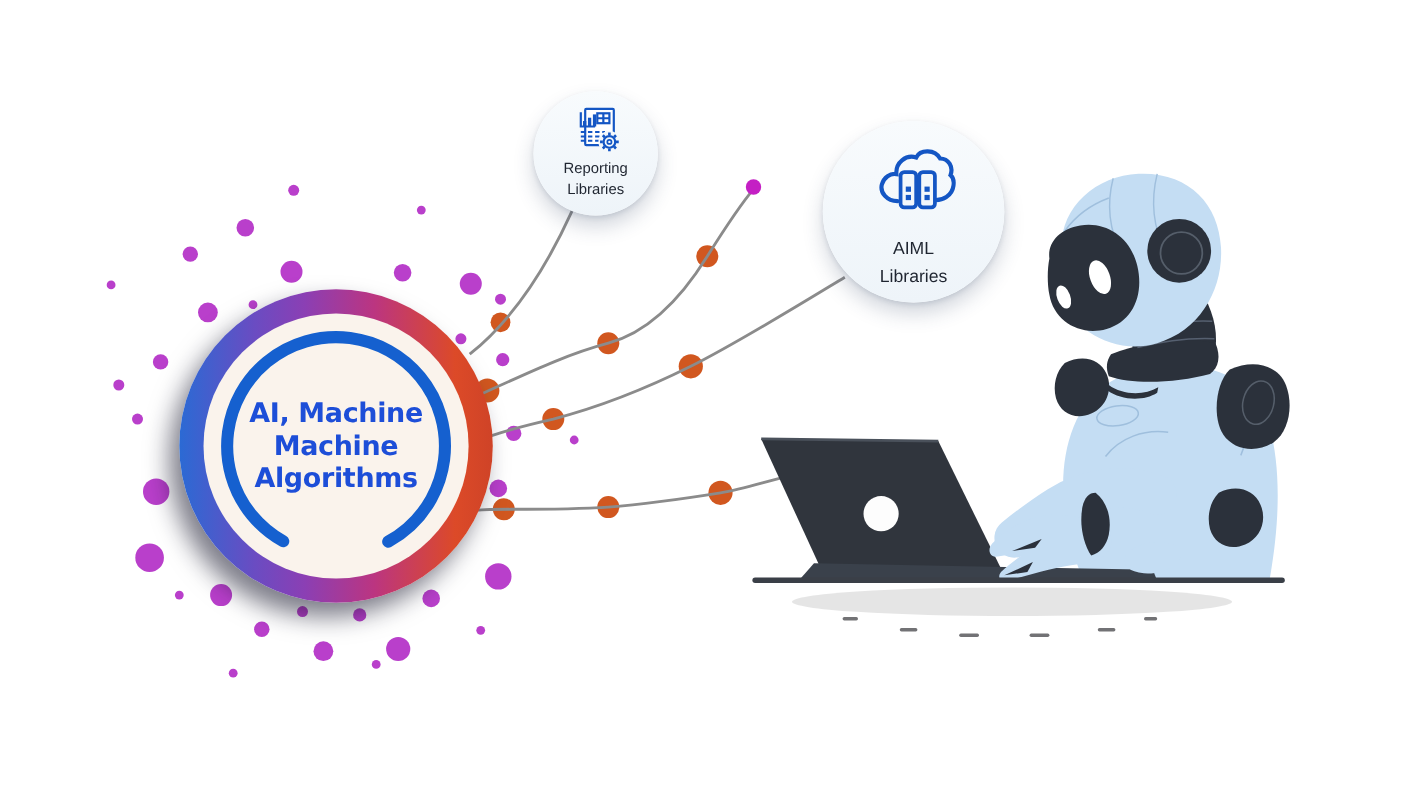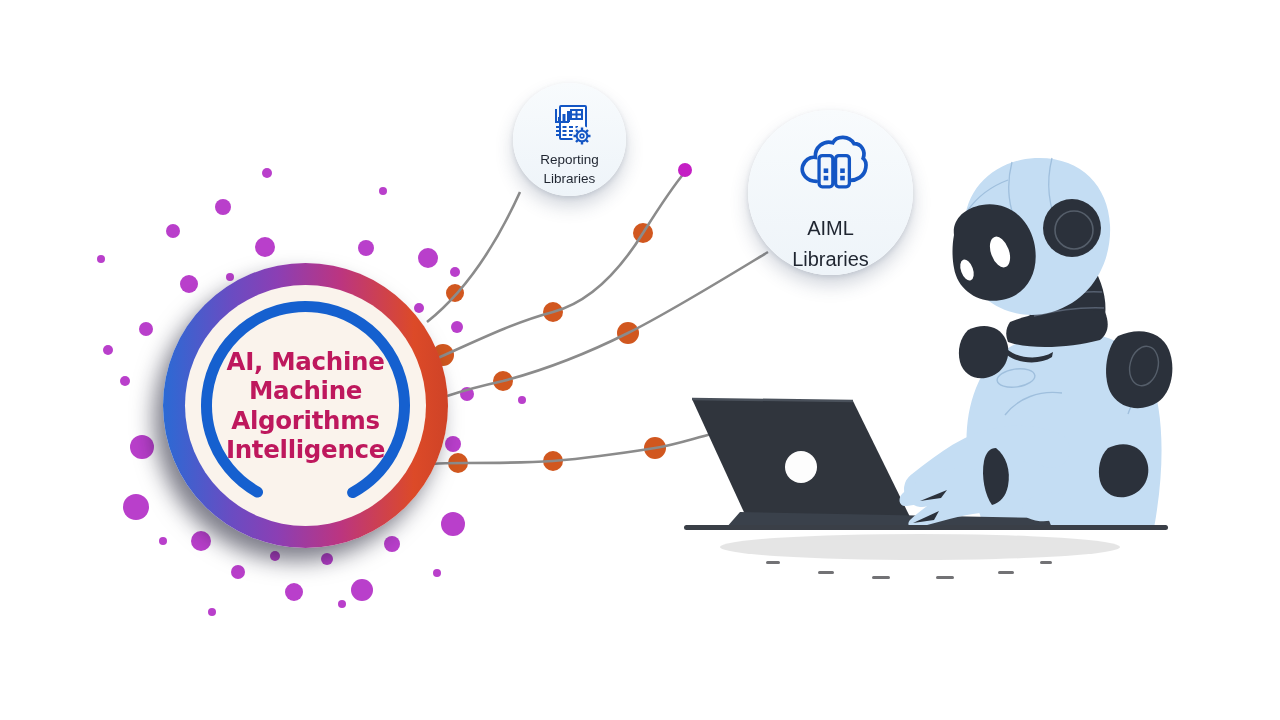--- a/index.html
+++ b/index.html
@@ -7,33 +7,33 @@
           font-family:"Liberation Sans",sans-serif;}
   svg.layer{position:absolute;left:0;top:0;width:1280px;height:720px;}
 
   
   .main-circle{position:absolute;left:163px;top:263px;width:285px;height:285px;border-radius:50%;
     background:linear-gradient(90deg,#2b6ad4 0%,#6a4cc2 24%,#8b3fb4 40%,#bb3581 62%,#dc4a28 88%,#cf4327 100%);
     box-shadow:-9px 13px 22px rgba(18,18,40,.55);}
   .main-inner{position:absolute;left:22px;top:22px;width:241px;height:241px;border-radius:50%;
     background:#faf3ec;display:flex;align-items:center;justify-content:center;}
   .arc-svg{position:absolute;left:0;top:0;}
-  .main-title{position:relative;text-align:center;color:#be185d;
+  .main-title{position:relative;text-align:center;color:#1d4ed8;
     font-family:"DejaVu Sans","Liberation Sans",sans-serif;
     font-weight:700;font-size:24.5px;line-height:1.2;letter-spacing:-.3px;}
 
   
   .node{position:absolute;border-radius:50%;display:flex;flex-direction:column;align-items:center;
     background:linear-gradient(180deg,#f8fbfd 0%,#eef4f9 100%);
     box-shadow:0 10px 18px rgba(50,70,100,.22),0 2px 5px rgba(50,70,100,.14);}
-  .node-reporting{left:513px;top:83px;width:113px;height:113px;justify-content:center;}
+  .node-reporting{left:485px;top:83px;width:113px;height:113px;}
   .node-aiml{left:748px;top:110px;width:165px;height:165px;}
   .node-label{text-align:center;color:#1f2530;line-height:1.4;}
   .node-reporting .node-label{font-size:13.5px;margin-top:2px;}
-  .node-aiml .node-label{font-size:20px;margin-top:17px;line-height:1.55;}
+  .node-aiml .node-label{font-size:16px;margin-top:17px;line-height:1.55;}
   .node-reporting .node-icon{margin-top:13px;}
   .node-aiml .node-icon{margin-top:18px;}
 </style>
 </head>
 <body>
 
 <div class="canvas">
 
   <svg class="layer" viewBox="0 0 1280 720">
 
@@ -166,21 +166,20 @@
 
   <div class="main-circle">
     <div class="main-inner">
       <svg class="arc-svg" width="241" height="241" viewBox="0 0 241 241">
         <circle cx="120.5" cy="120.5" r="99" fill="none" stroke="#1560cf" stroke-width="11" stroke-linecap="round" stroke-dasharray="522 200" transform="rotate(119 120.5 120.5)"></circle>
       </svg>
       <div class="main-title">
         <div>AI, Machine</div>
         <div>Machine</div>
         <div>Algorithms</div>
-        <div>Intelligence</div>
       </div>
     </div>
   </div>
 
   <div class="node node-reporting">
     <svg class="node-icon" width="46" height="46" viewBox="0 0 46 46">
       <g fill="none" stroke="#1456c4" stroke-width="2">
         <rect x="13" y="3" width="26" height="33" rx="1" fill="#ffffff"></rect>
         <rect x="24" y="7" width="11" height="9"></rect>
         <path d="M29.5 7 V16 M24 11.5 H35"></path>

